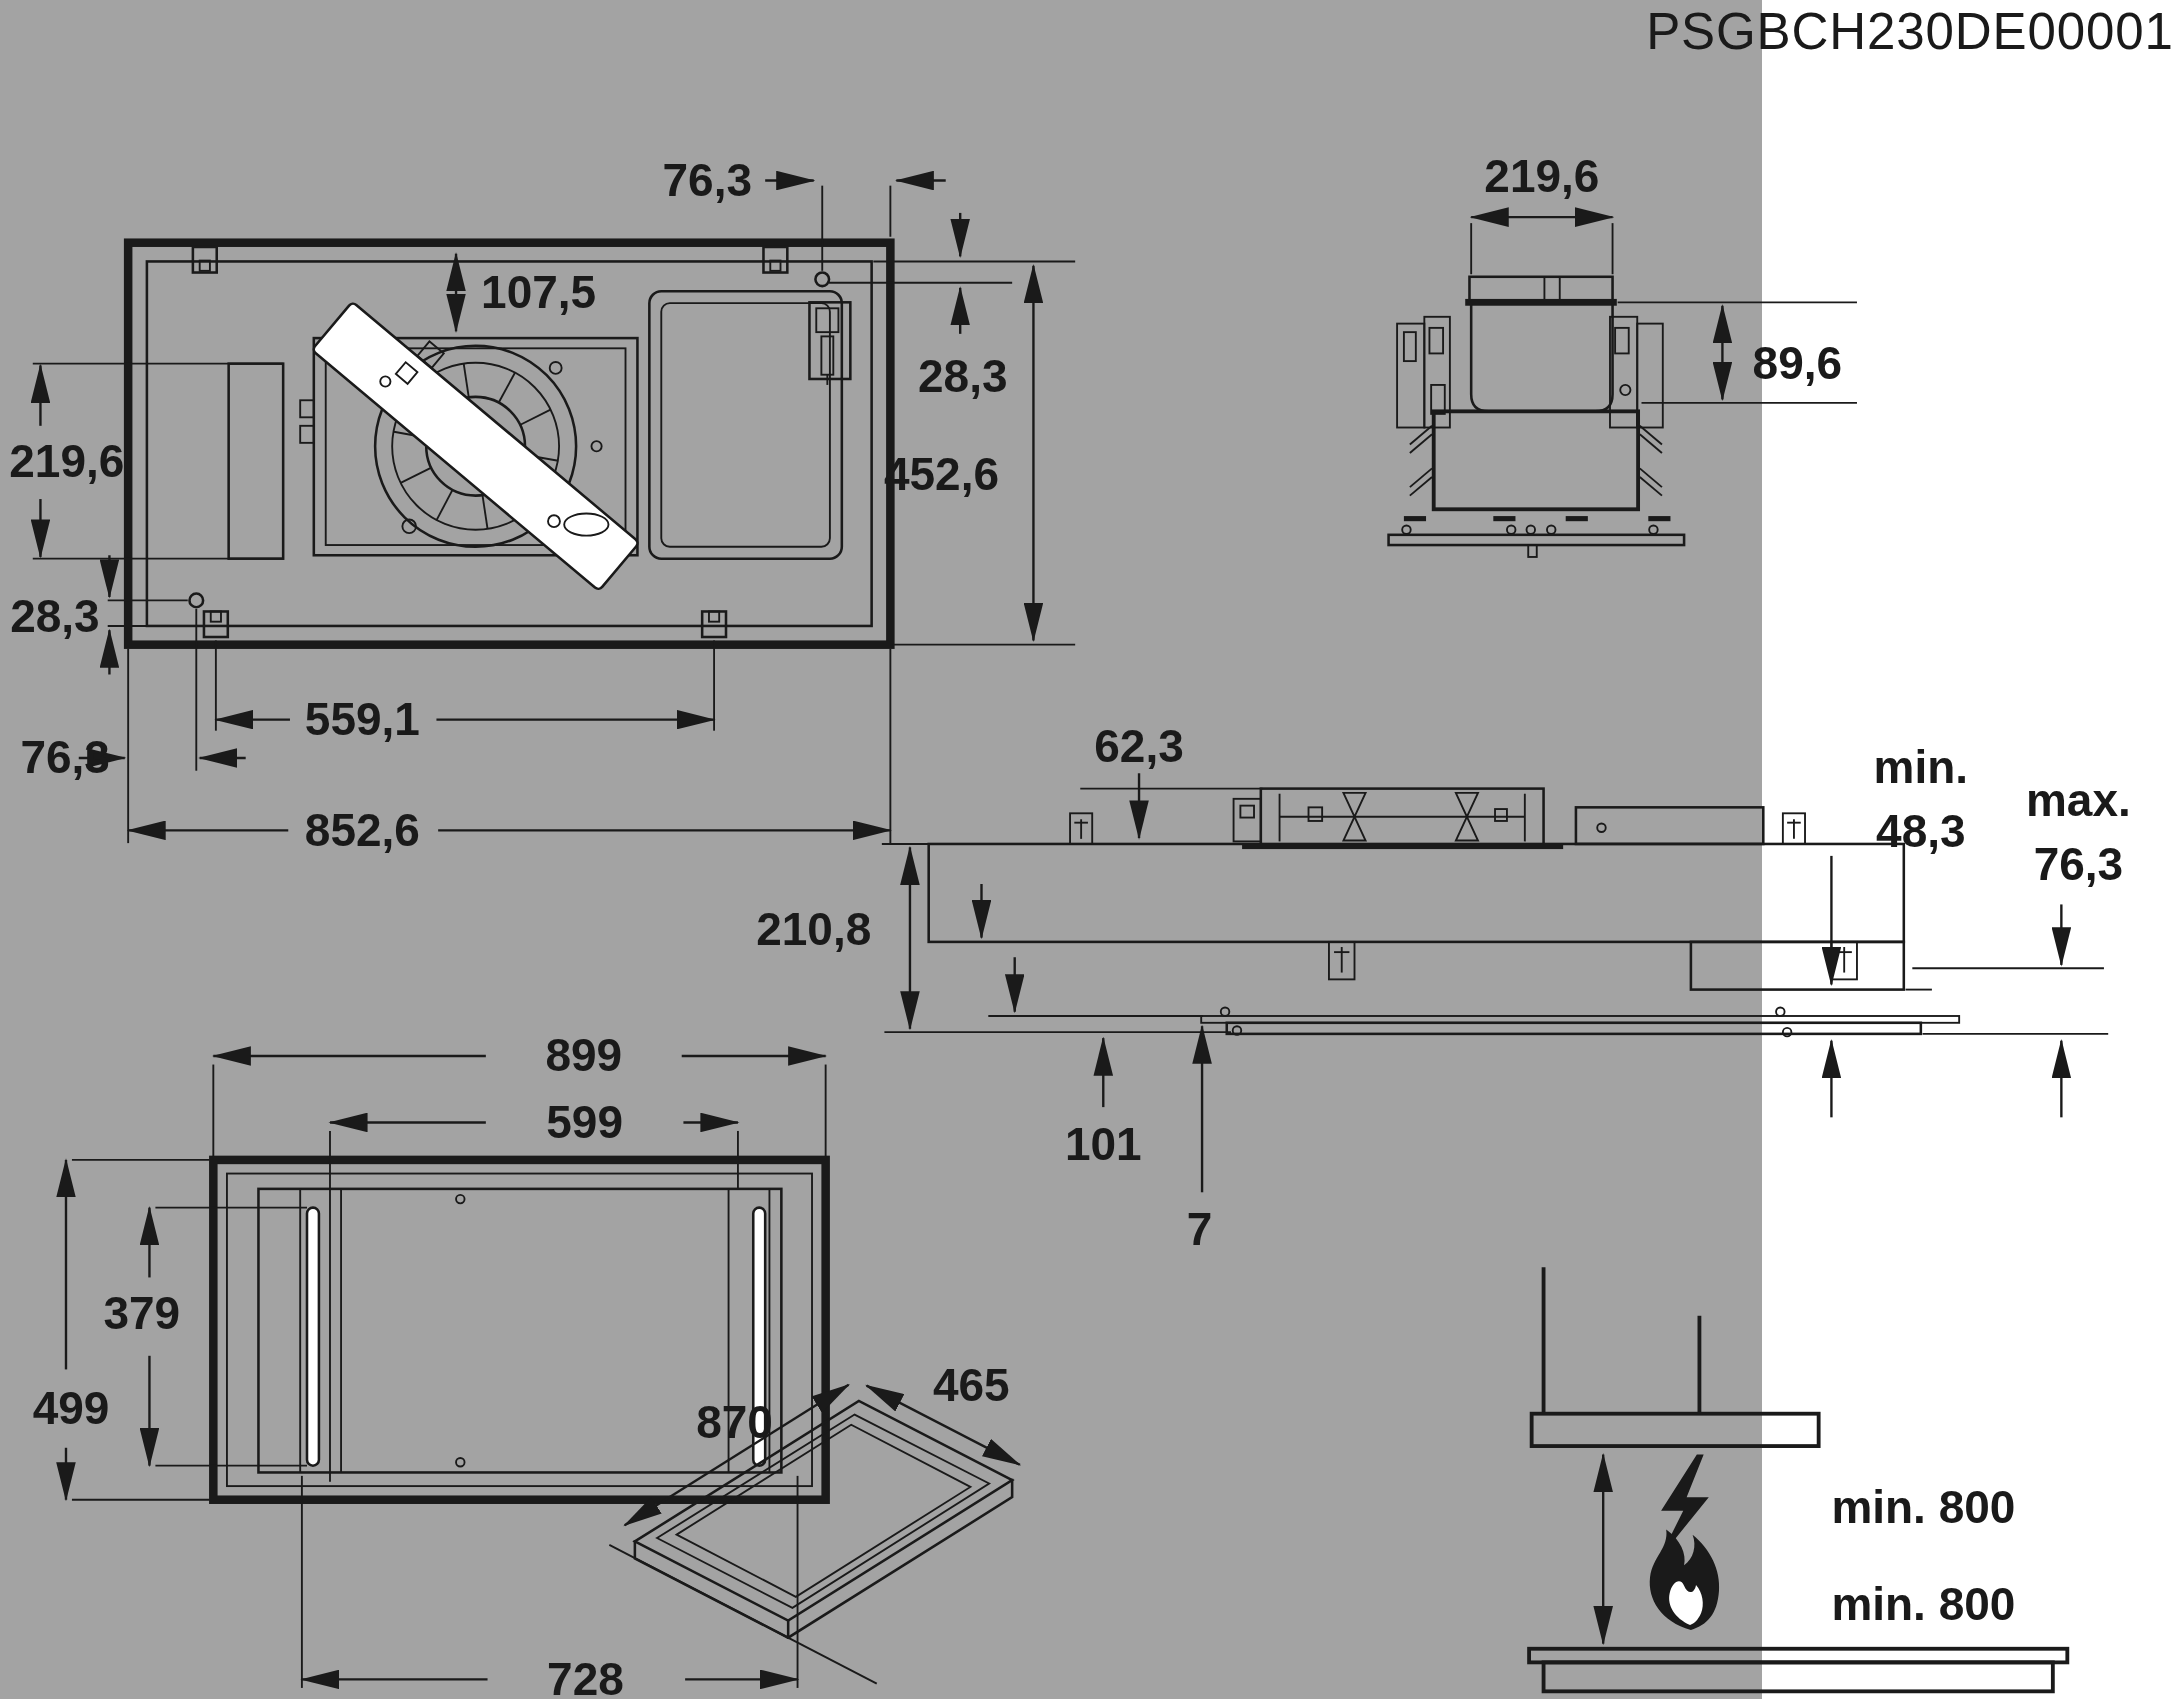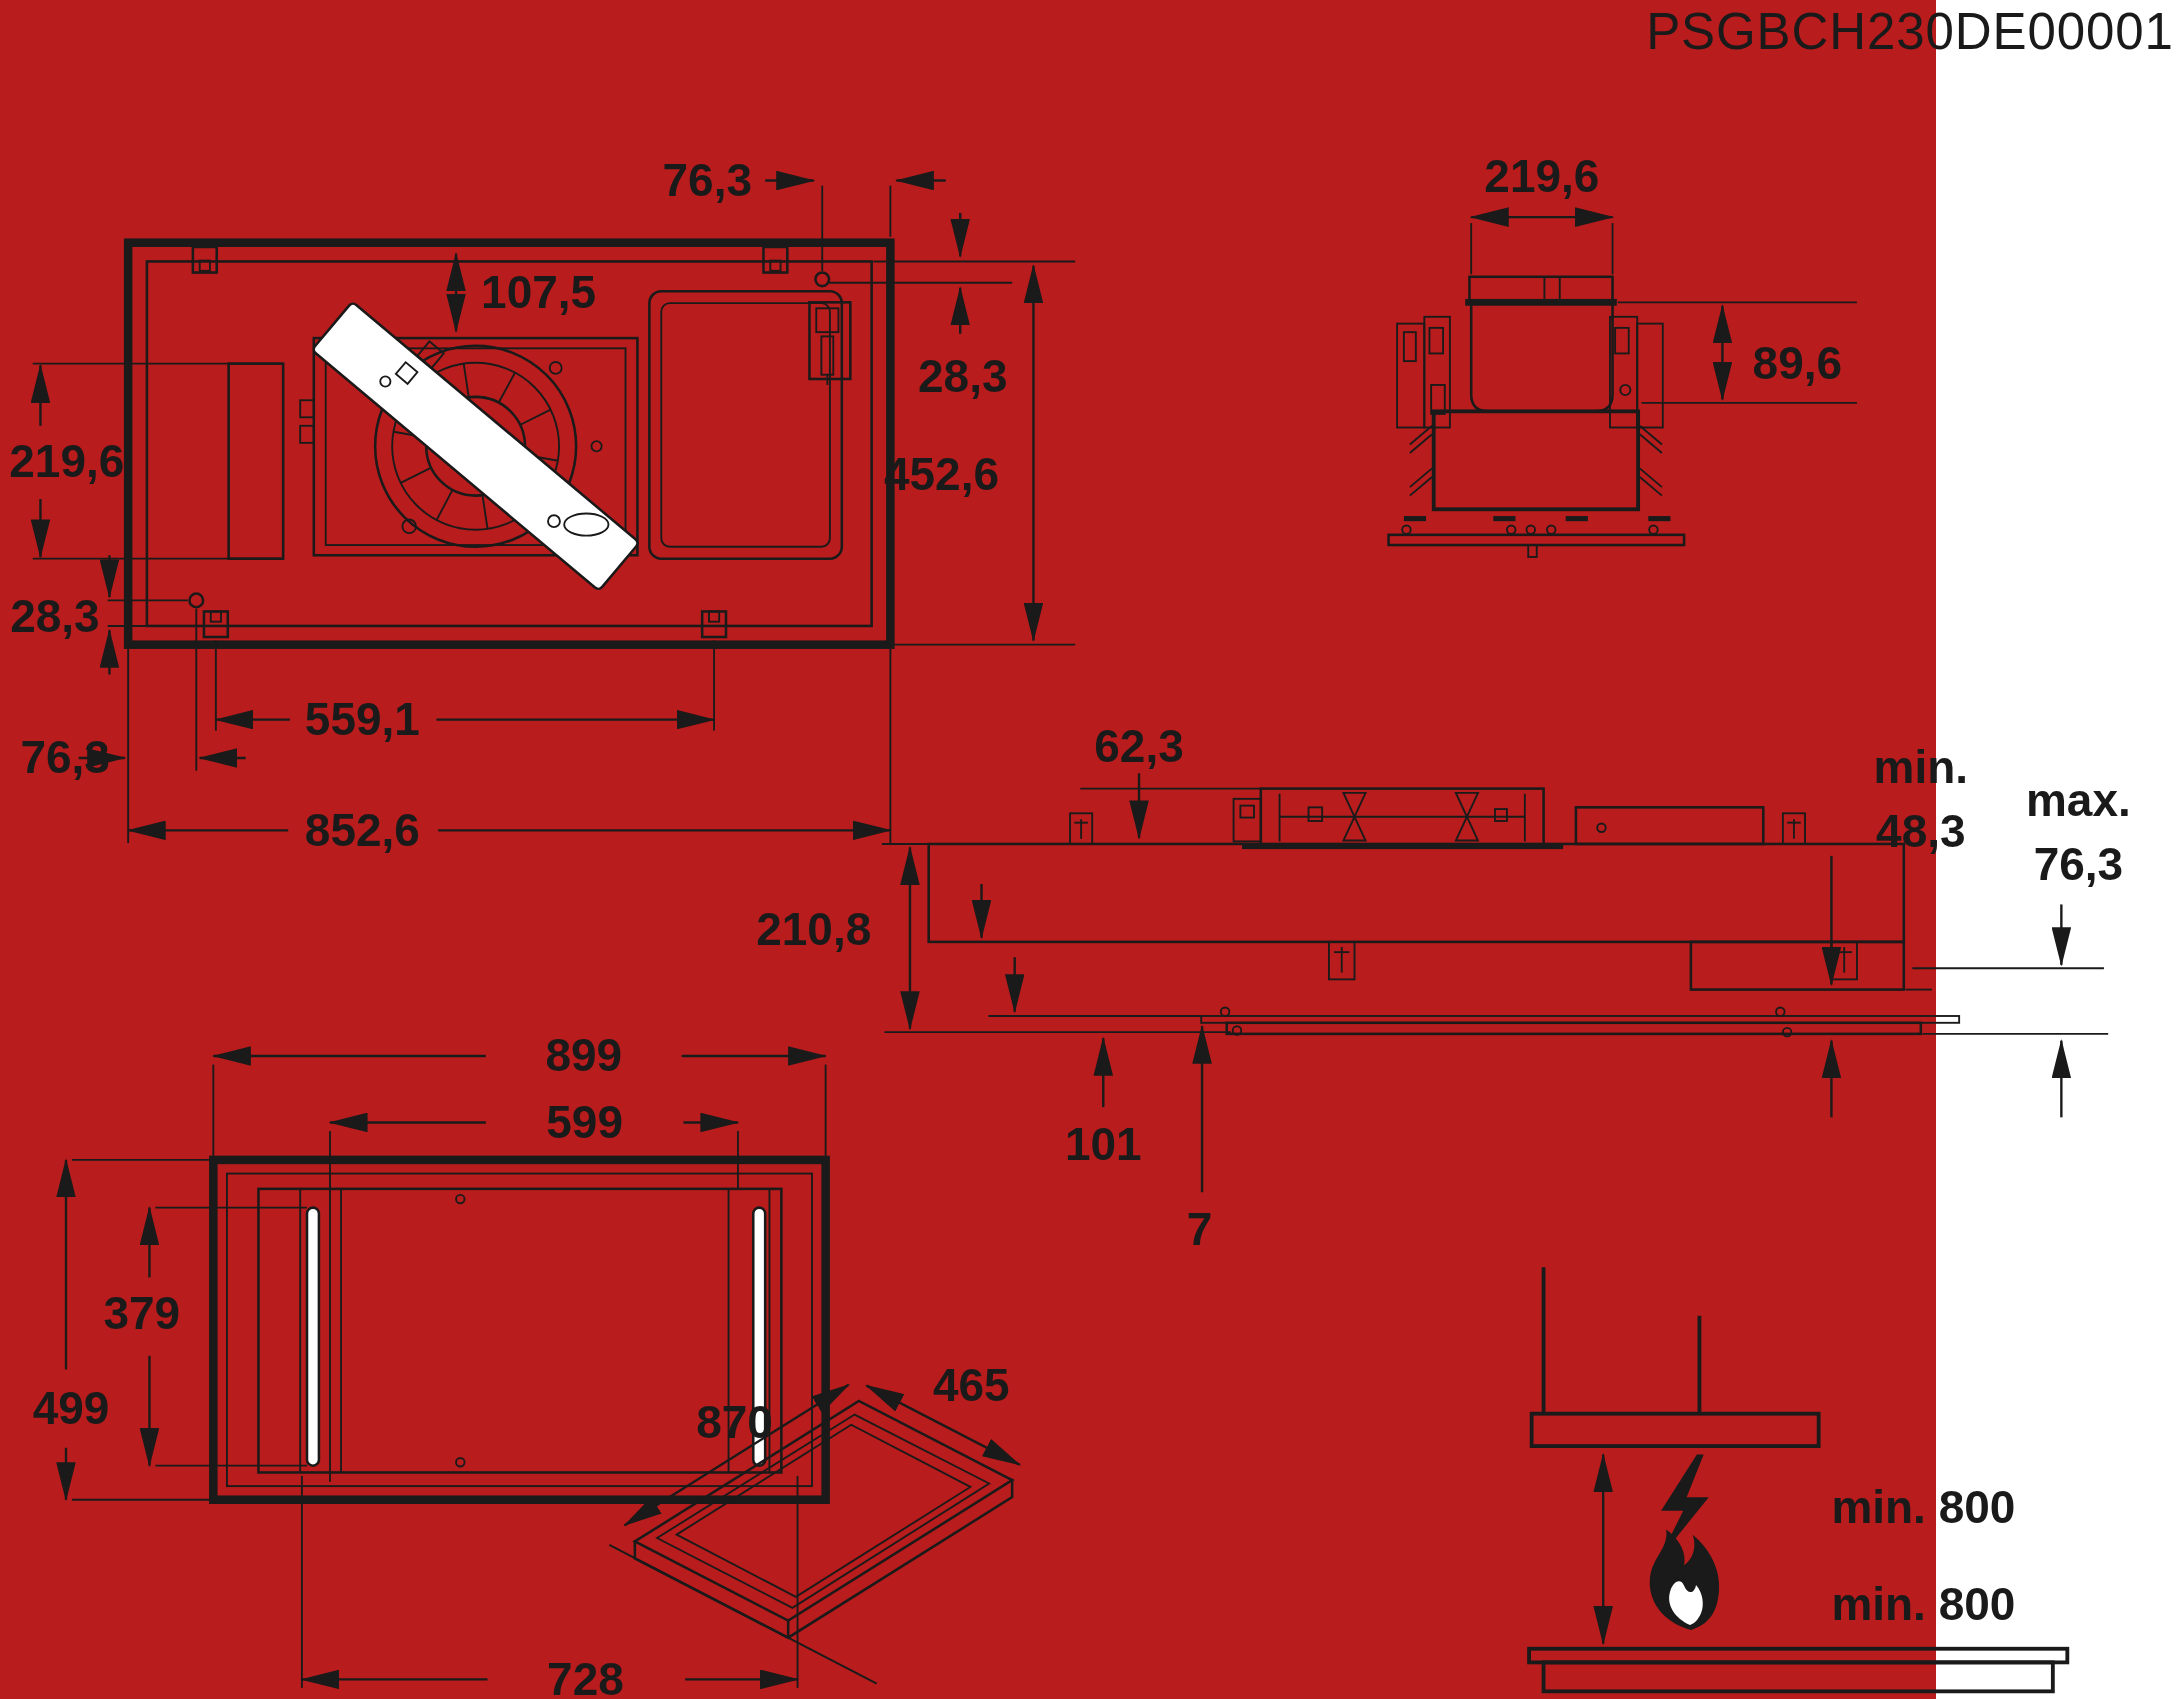--- a/index.html
+++ b/index.html
@@ -1,16 +1,16 @@
 <!DOCTYPE html>
 <html style="font-size:13.6px"><head>
 <meta charset="utf-8">
 <style>
   html,body{margin:0;padding:0;background:#ffffff;}
-  .stage{width:1936px;height:1699px;position:relative;background:#b91c1c;text-decoration:underline;}
+  .stage{width:1762px;height:1699px;position:relative;background:#a3a3a3;text-decoration:underline;}
   svg{display:block;}
   .o  {stroke:#1a1a1a;fill:none;stroke-width:3;stroke-linecap:square;}
   .o2 {stroke:#1a1a1a;fill:none;stroke-width:2.2;}
   .o4 {stroke:#1a1a1a;fill:none;stroke-width:4.5;}
   .t  {stroke:#1a1a1a;fill:none;stroke-width:10;}
   .e  {stroke:#1a1a1a;fill:none;stroke-width:2.2;}
   .d  {stroke:#1a1a1a;fill:none;stroke-width:2.8;}
   .wf {fill:#ffffff;stroke:#1a1a1a;stroke-width:3;}
   .blk{fill:#1a1a1a;stroke:none;}
   text.dim{font-family:"Liberation Sans",sans-serif;font-size:54px;font-weight:bold;fill:#1a1a1a;text-anchor:middle;}

